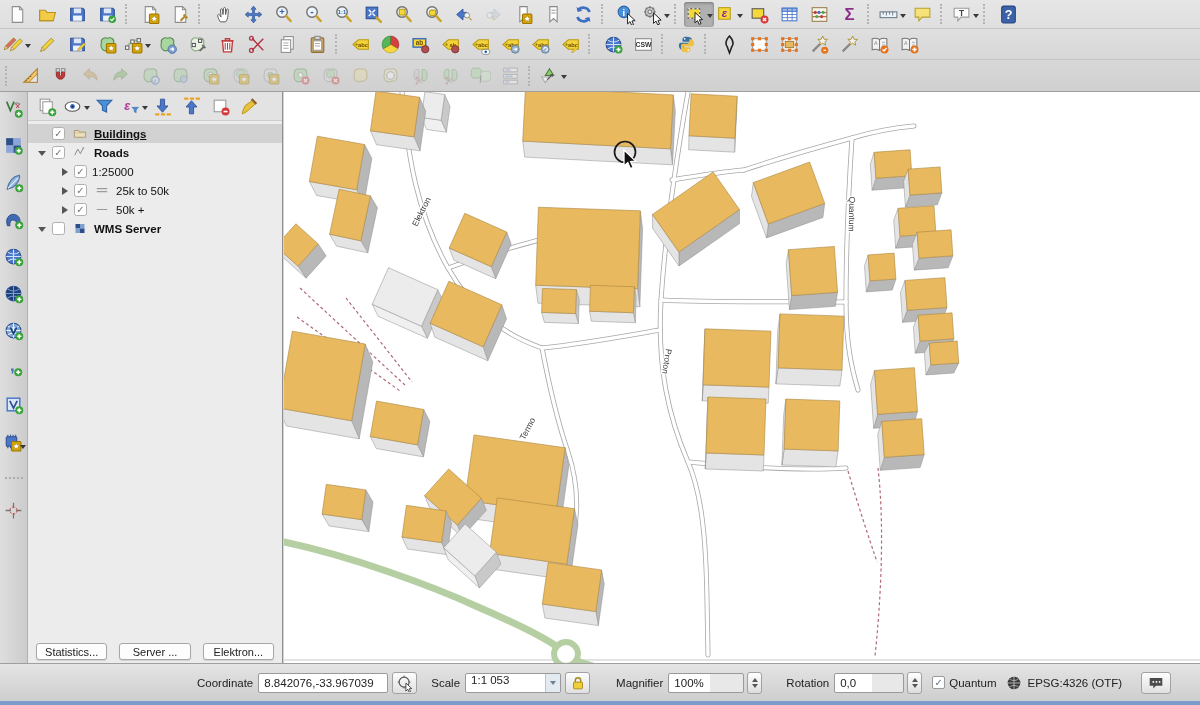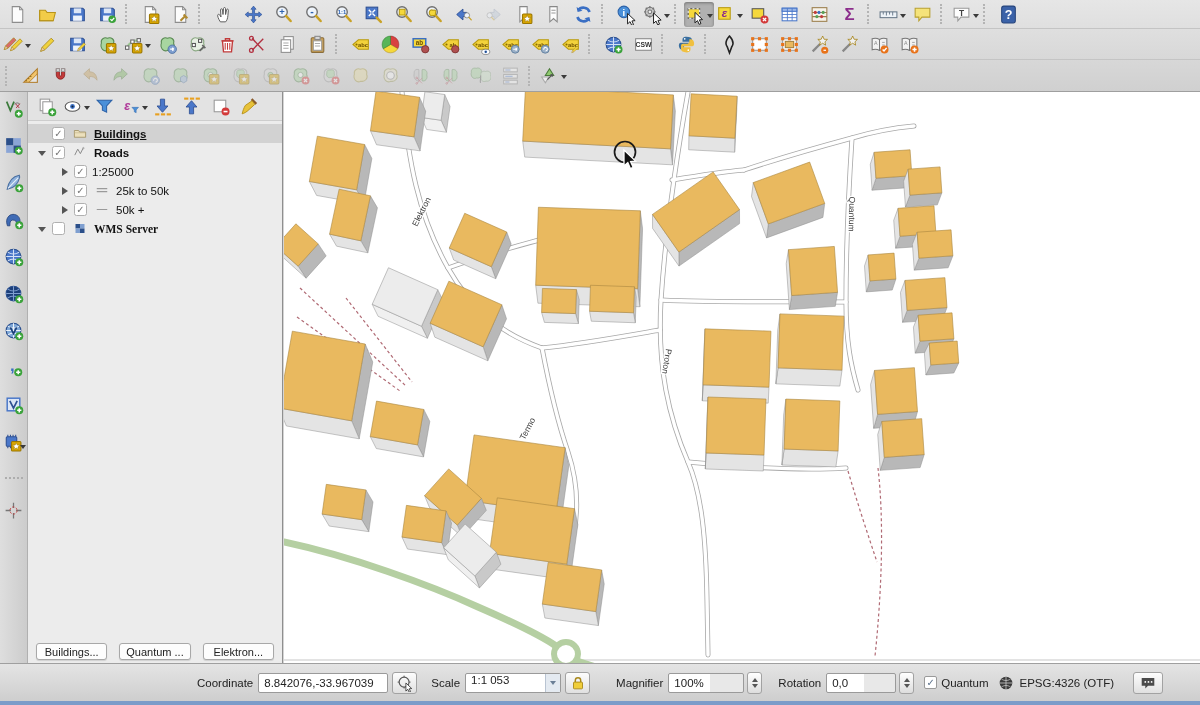--- a/index.html
+++ b/index.html
@@ -1099,39 +1099,39 @@
           <i class="exp-closed"></i>
         </span>
         <span class="cb">✓</span>
         <span class="ticon">
           <svg viewBox="0 0 20 20">
             <path d="M3 10 H17" fill="none" stroke="#9a9a9a" stroke-width="1.4"></path>
           </svg>
         </span>
         <span class="tlabel">50k +</span>
       </div>
-      <div class="trow" style="padding-left: 6px; font-family: Liberation Serif, serif;">
+      <div class="trow" style="padding-left: 6px;">
         <span class="exp">
           <i class="exp-open"></i>
         </span>
         <span class="cb">&nbsp;</span>
         <span class="ticon">
           <svg viewBox="0 0 20 20">
             <rect x="4" y="4" width="6" height="6" fill="#2b4f8a"></rect>
             <rect x="10" y="4" width="6" height="6" fill="#7f9fd0"></rect>
             <rect x="4" y="10" width="6" height="6" fill="#7f9fd0"></rect>
             <rect x="10" y="10" width="6" height="6" fill="#2b4f8a"></rect>
           </svg>
         </span>
         <span class="tlabel bold">WMS Server</span>
       </div>
     </div>
   <div class="panel-tabs" id="panel-tabs">
-      <span class="ptab">Buildings...</span>
-      <span class="ptab">Quantum ...</span>
+      <span class="ptab">Statistics...</span>
+      <span class="ptab">Server ...</span>
       <span class="ptab">Elektron...</span>
     </div>
 </div>
 
 <div class="map">
   <svg id="mapsvg" width="916" height="571" viewBox="284 92 916 571">
     <rect x="284" y="92" width="916" height="571" fill="#ffffff"></rect>
     <path d="M284,660 L1200,660" stroke="#c8c8c8" stroke-width="1.2" fill="none"></path>
     <g id="g-green">
         <path d="M284,542 C350,556 430,585 478,607 C515,623 543,637 556,646" fill="none" stroke="#b5cfa2" stroke-width="7" stroke-linecap="round"></path>
@@ -1328,21 +1328,21 @@
       </span>
     </span>
   <span class="sb-label" style="margin-left:26px">Magnifier</span>
   <span class="spinfield">
     <span class="sb-input" style="width:76px">100%</span>
     <span class="stepper">
         <i class="up"></i>
         <i class="down"></i>
       </span>
   </span>
-  <span class="sb-label" style="margin-left:16px">Rotation</span>
+  <span class="sb-label" style="margin-left:24px">Rotation</span>
   <span class="spinfield">
     <span class="sb-input" style="width:70px">0,0</span>
     <span class="stepper">
         <i class="up"></i>
         <i class="down"></i>
       </span>
   </span>
   <span class="sb-check">✓</span>
   <span class="sb-label" style="margin:0">Quantum</span>
   <span class="sb-flat">

